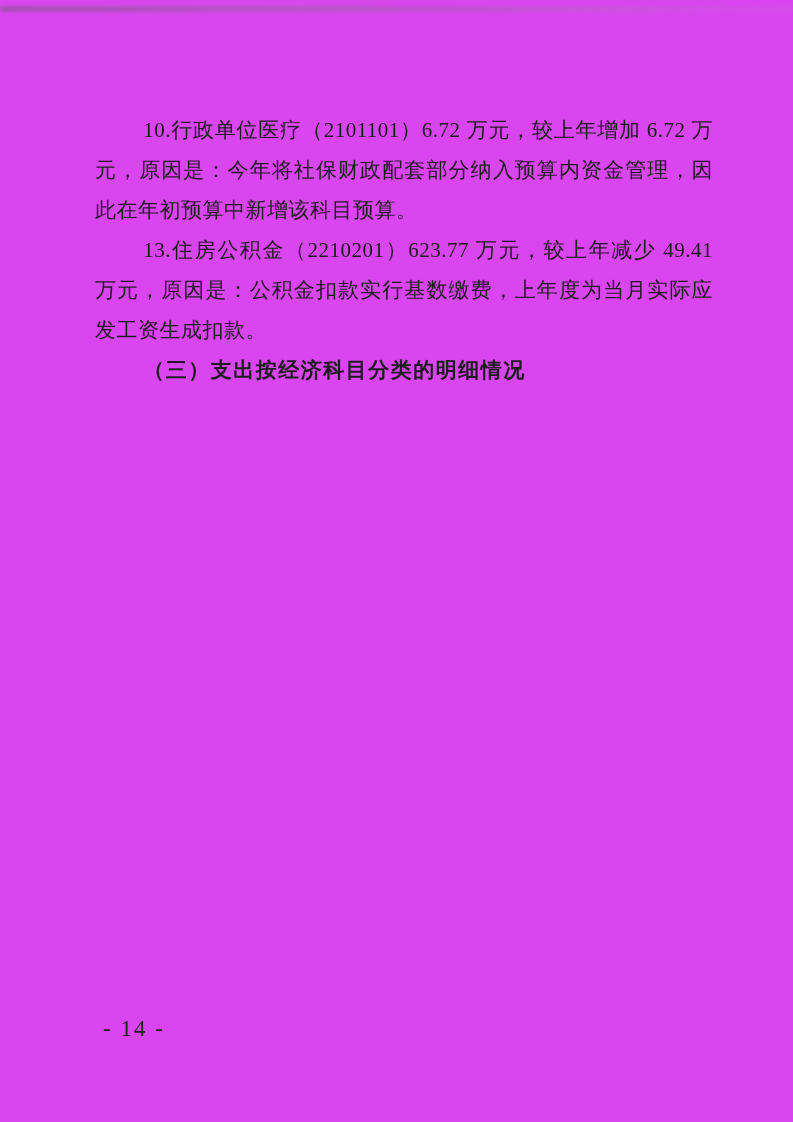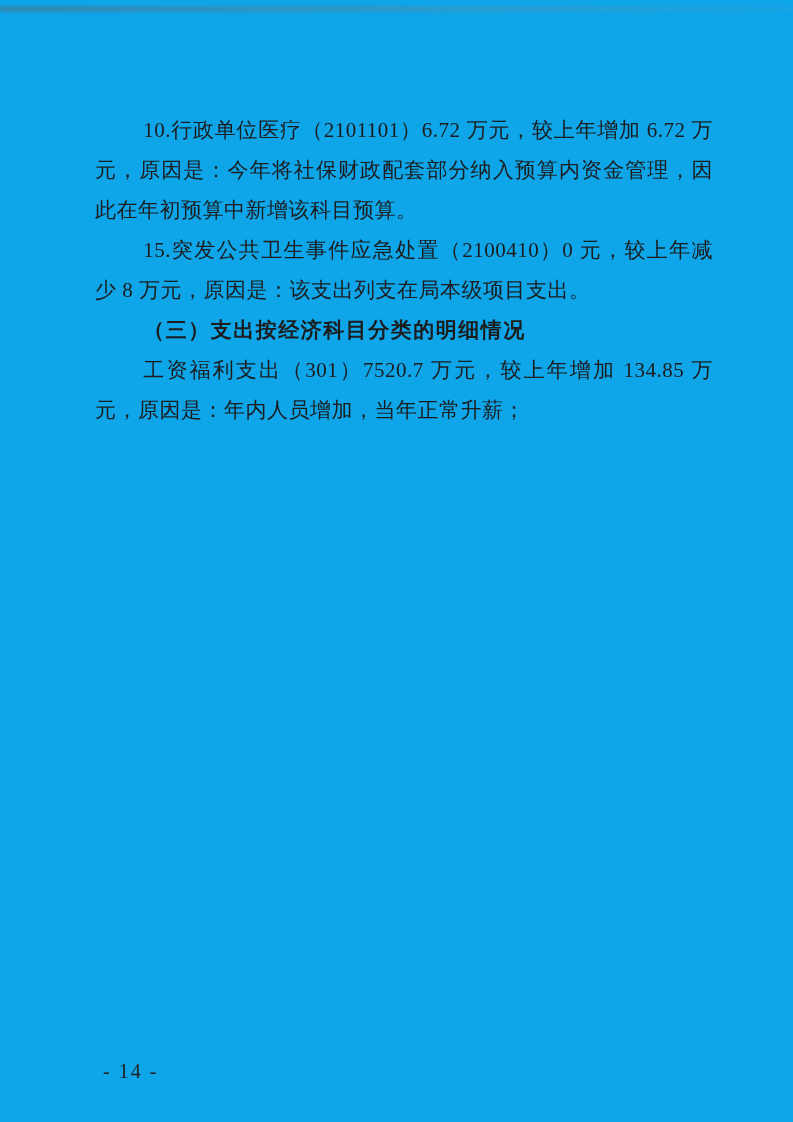--- a/index.html
+++ b/index.html
@@ -10,21 +10,21 @@
   body {
     width: 793px;
     height: 1122px;
     position: relative;
     overflow: hidden;
     font-family: "Liberation Serif", "DejaVu Serif", serif;
   }
   .page {
     position: absolute;
     inset: 0;
-    background: #0ea5e9;
+    background: #d946ef;
   }
   
   .scan-artifact {
     position: absolute;
     top: 6px;
     left: 0;
     width: 100%;
     height: 6px;
     background: linear-gradient(90deg,
       rgba(95,95,95,0.40) 0%,
@@ -49,35 +49,34 @@
     padding: 0;
     text-indent: 2.3em;
   }
   .content p.heading {
     font-weight: bold;
     letter-spacing: 1.5px;
   }
   .footer {
     position: absolute;
     left: 103px;
-    top: 1060px;
-    font-size: 20px;
+    top: 1016px;
+    font-size: 23px;
     color: #222222;
     letter-spacing: 2px;
   }
 </style>
 </head>
 <body>
 
 <div class="page">
 
   <div class="scan-artifact"></div>
 
   <div class="content">
     <p>10.行政单位医疗（2101101）6.72 万元，较上年增加 6.72 万元，原因是：今年将社保财政配套部分纳入预算内资金管理，因此在年初预算中新增该科目预算。</p>
-    <p>15.突发公共卫生事件应急处置（2100410）0 元，较上年减少 8 万元，原因是：该支出列支在局本级项目支出。</p>
+    <p>13.住房公积金（2210201）623.77 万元，较上年减少 49.41 万元，原因是：公积金扣款实行基数缴费，上年度为当月实际应发工资生成扣款。</p>
     <p class="heading">（三）支出按经济科目分类的明细情况</p>
-    <p>工资福利支出（301）7520.7 万元，较上年增加 134.85 万元，原因是：年内人员增加，当年正常升薪；</p>
   </div>
 
   <div class="footer">- 14 -</div>
 
 </div>
 
 </body></html>

